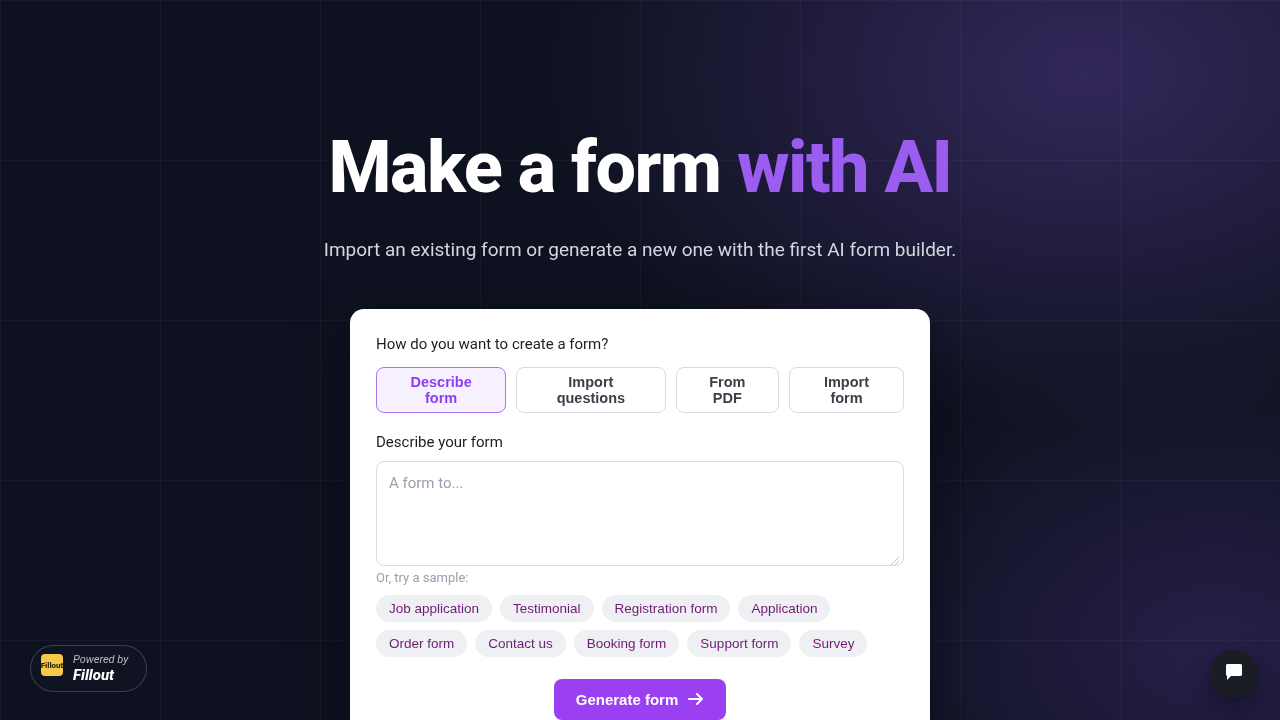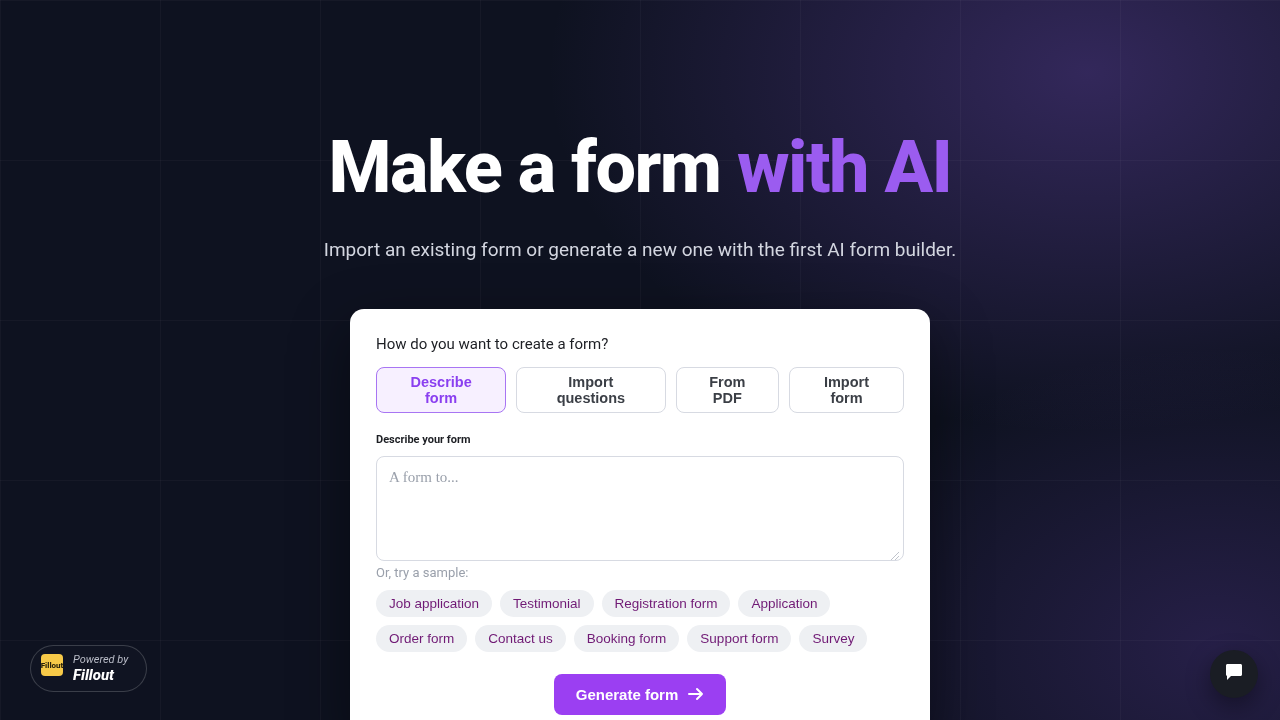--- a/index.html
+++ b/index.html
@@ -69,22 +69,22 @@
     border-radius: 8px;
     cursor: pointer;
   }
   .tab.active {
     border-color: #a875f3;
     background: #f7f0ff;
     color: #8a3ff0;
   }
   .field-label {
     color: #1d1f24;
-    font-weight: 700;
-    font-size: 11px;
+    font-weight: 400;
+    font-size: 15px;
     margin-bottom: 10px;
   }
   .textarea {
     width: 100%;
     height: 105px;
     border: 1px solid #d7dae2;
     border-radius: 8px;
     padding: 12px 12px;
     font-size: 15px;
     font-family: inherit;
@@ -92,21 +92,21 @@
     resize: none;
     position: relative;
   }
   .textarea::placeholder { color: #9aa0ab; }
   .resize-grip {
     position: absolute;
     right: 5px; bottom: 5px;
     width: 10px; height: 10px;
     pointer-events: none;
   }
-  .ta-wrap { position: relative; font-family: Liberation Serif, serif; }
+  .ta-wrap { position: relative; }
   .sample-label {
     color: #9aa0ab;
     font-size: 13px;
     margin-bottom: 10px;
   }
   .chips { display: flex; flex-wrap: wrap; gap: 8px; }
   .chip {
     background: #eef0f3;
     color: #701a75;
     font-size: 13.5px;

